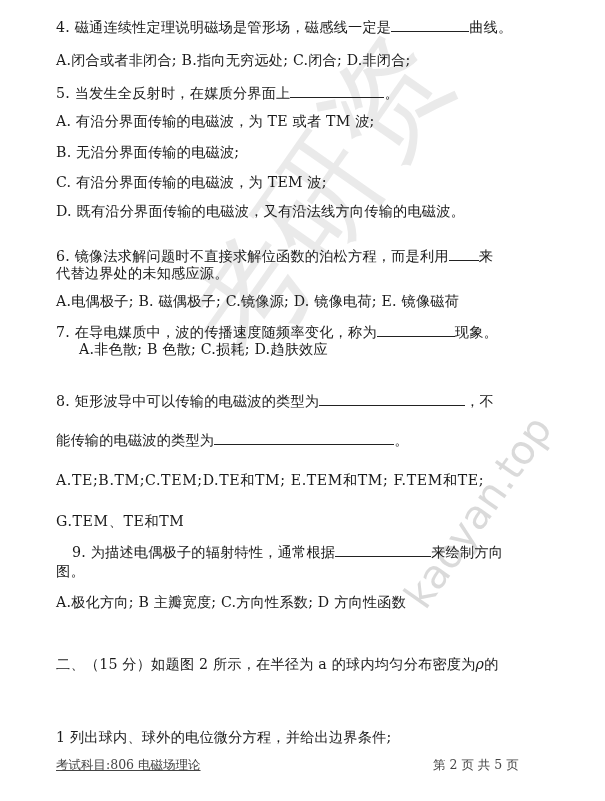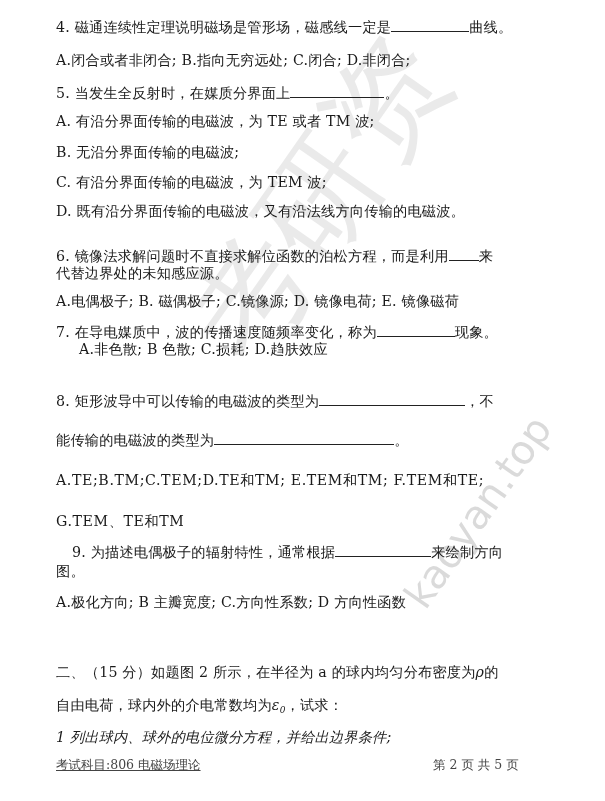--- a/index.html
+++ b/index.html
@@ -65,24 +65,21 @@
   </div>
   <div class="line" style="top:512px; letter-spacing:0.6px;">G.TEM、TE和TM</div>
   <div class="line" style="top:471px; letter-spacing:0.6px;">A.TE;B.TM;C.TEM;D.TE和TM; E.TEM和TM; F.TEM和TE;</div>
 
   <div class="line" style="top:542px;margin-left:16px;">
     <span>9.  为描述电偶极子的辐射特性，通常根据</span><span class="blank" style="width:96px;"></span><span>来绘制方向</span>
   </div>
   <div class="line" style="top:562px;">图。</div>
   <div class="line" style="top:593px;">A.极化方向; B 主瓣宽度; C.方向性系数; D 方向性函数</div>
 
-  <div class="line" style="top:655px;margin-top:8px;">
+  <div class="line" style="top:655px;">
     <span>二、（15 分）如题图 2 所示，在半径为 a 的球内均匀分布密度为</span><span class="math">ρ</span><span>的</span>
   </div>
-  <div class="line" style="top:696px;">
-    <span>自由电荷，球内外的介电常数均为</span><span class="math">ε</span><span class="sub">0</span><span>，试求：</span>
-  </div>
-  <div class="line" style="top:728px;font-style:italic;">1  列出球内、球外的电位微分方程，并给出边界条件;</div>
+  <div class="line" style="top:728px;">1  列出球内、球外的电位微分方程，并给出边界条件;</div>
 
   <div class="footer" style="left:56px;text-decoration:underline;">考试科目:806 电磁场理论</div>
   <div class="footer" style="left:433px;">第 2 页    共 5 页</div>
 
 </div>
 
 </body></html>

